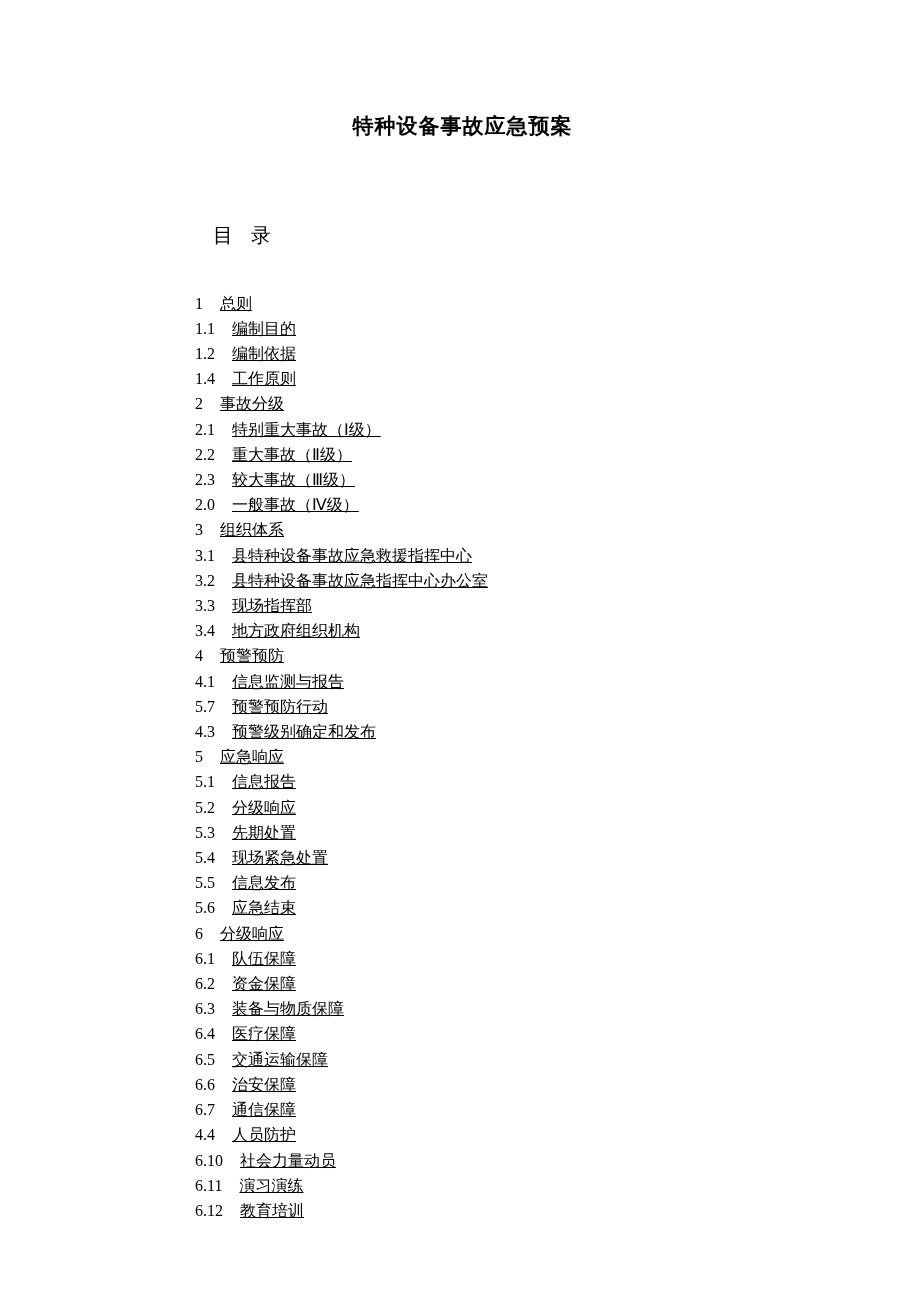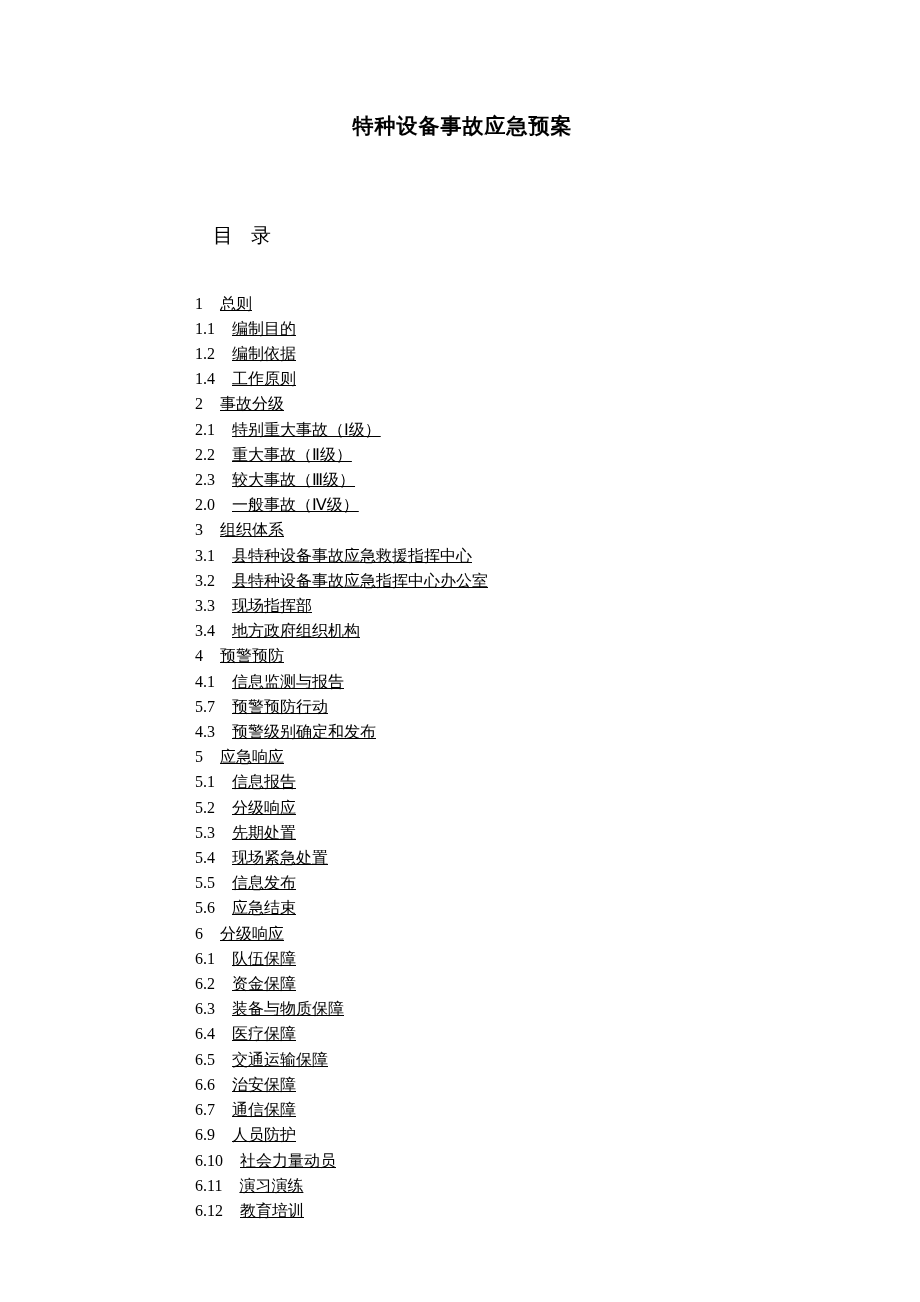--- a/index.html
+++ b/index.html
@@ -79,17 +79,17 @@
     <li class="toc-item"><span class="toc-num">5.5</span><span class="toc-text">信息发布</span></li>
     <li class="toc-item"><span class="toc-num">5.6</span><span class="toc-text">应急结束</span></li>
     <li class="toc-item"><span class="toc-num">6</span><span class="toc-text">分级响应</span></li>
     <li class="toc-item"><span class="toc-num">6.1</span><span class="toc-text">队伍保障</span></li>
     <li class="toc-item"><span class="toc-num">6.2</span><span class="toc-text">资金保障</span></li>
     <li class="toc-item"><span class="toc-num">6.3</span><span class="toc-text">装备与物质保障</span></li>
     <li class="toc-item"><span class="toc-num">6.4</span><span class="toc-text">医疗保障</span></li>
     <li class="toc-item"><span class="toc-num">6.5</span><span class="toc-text">交通运输保障</span></li>
     <li class="toc-item"><span class="toc-num">6.6</span><span class="toc-text">治安保障</span></li>
     <li class="toc-item"><span class="toc-num">6.7</span><span class="toc-text">通信保障</span></li>
-    <li class="toc-item"><span class="toc-num">6.9</span><span class="toc-text">人员防护</span></li>
+    <li class="toc-item"><span class="toc-num">4.4</span><span class="toc-text">人员防护</span></li>
     <li class="toc-item"><span class="toc-num">6.10</span><span class="toc-text">社会力量动员</span></li>
     <li class="toc-item"><span class="toc-num">6.11</span><span class="toc-text">演习演练</span></li>
     <li class="toc-item"><span class="toc-num">6.12</span><span class="toc-text">教育培训</span></li>
   </ul>
 
 </body></html>

